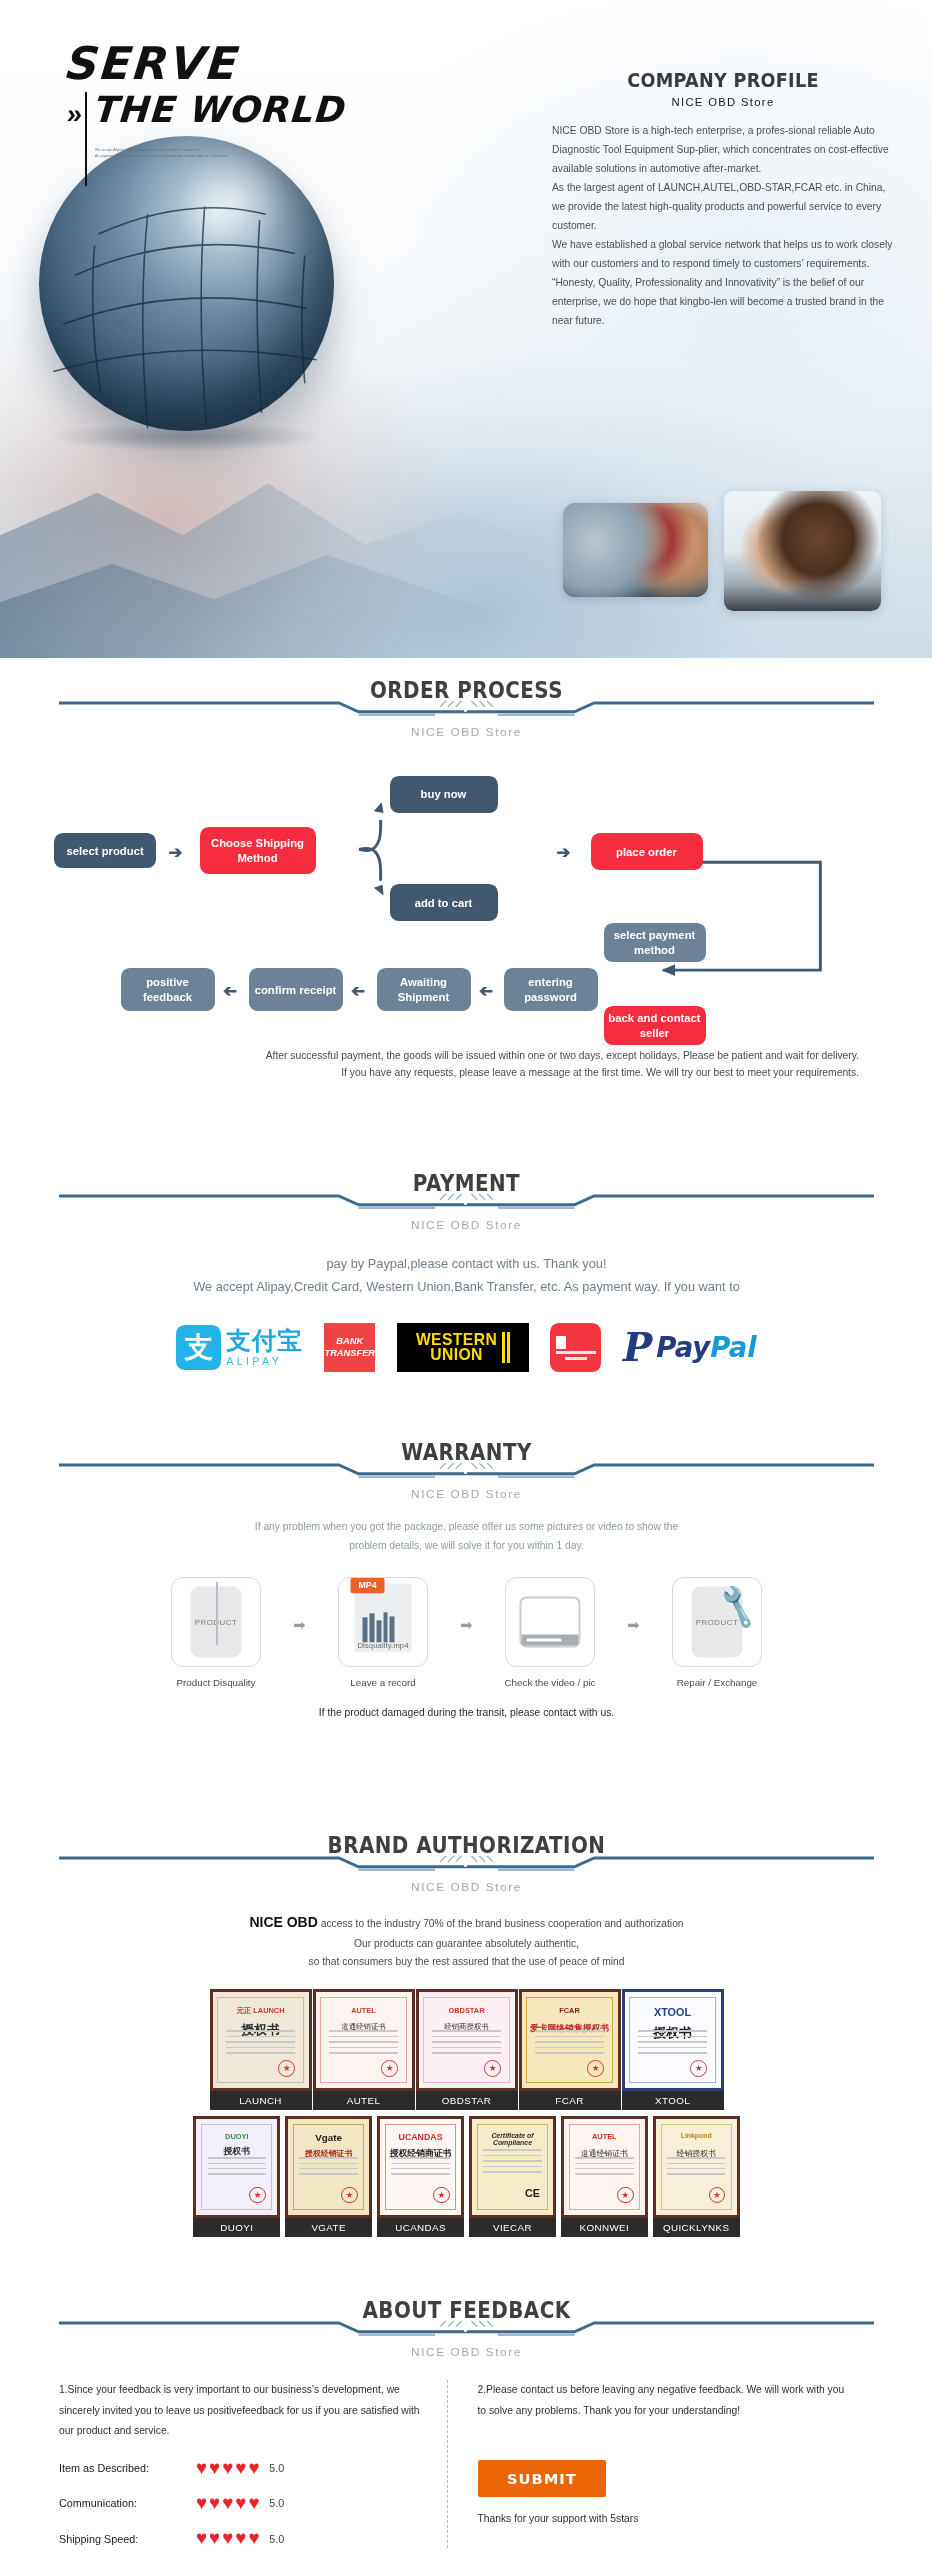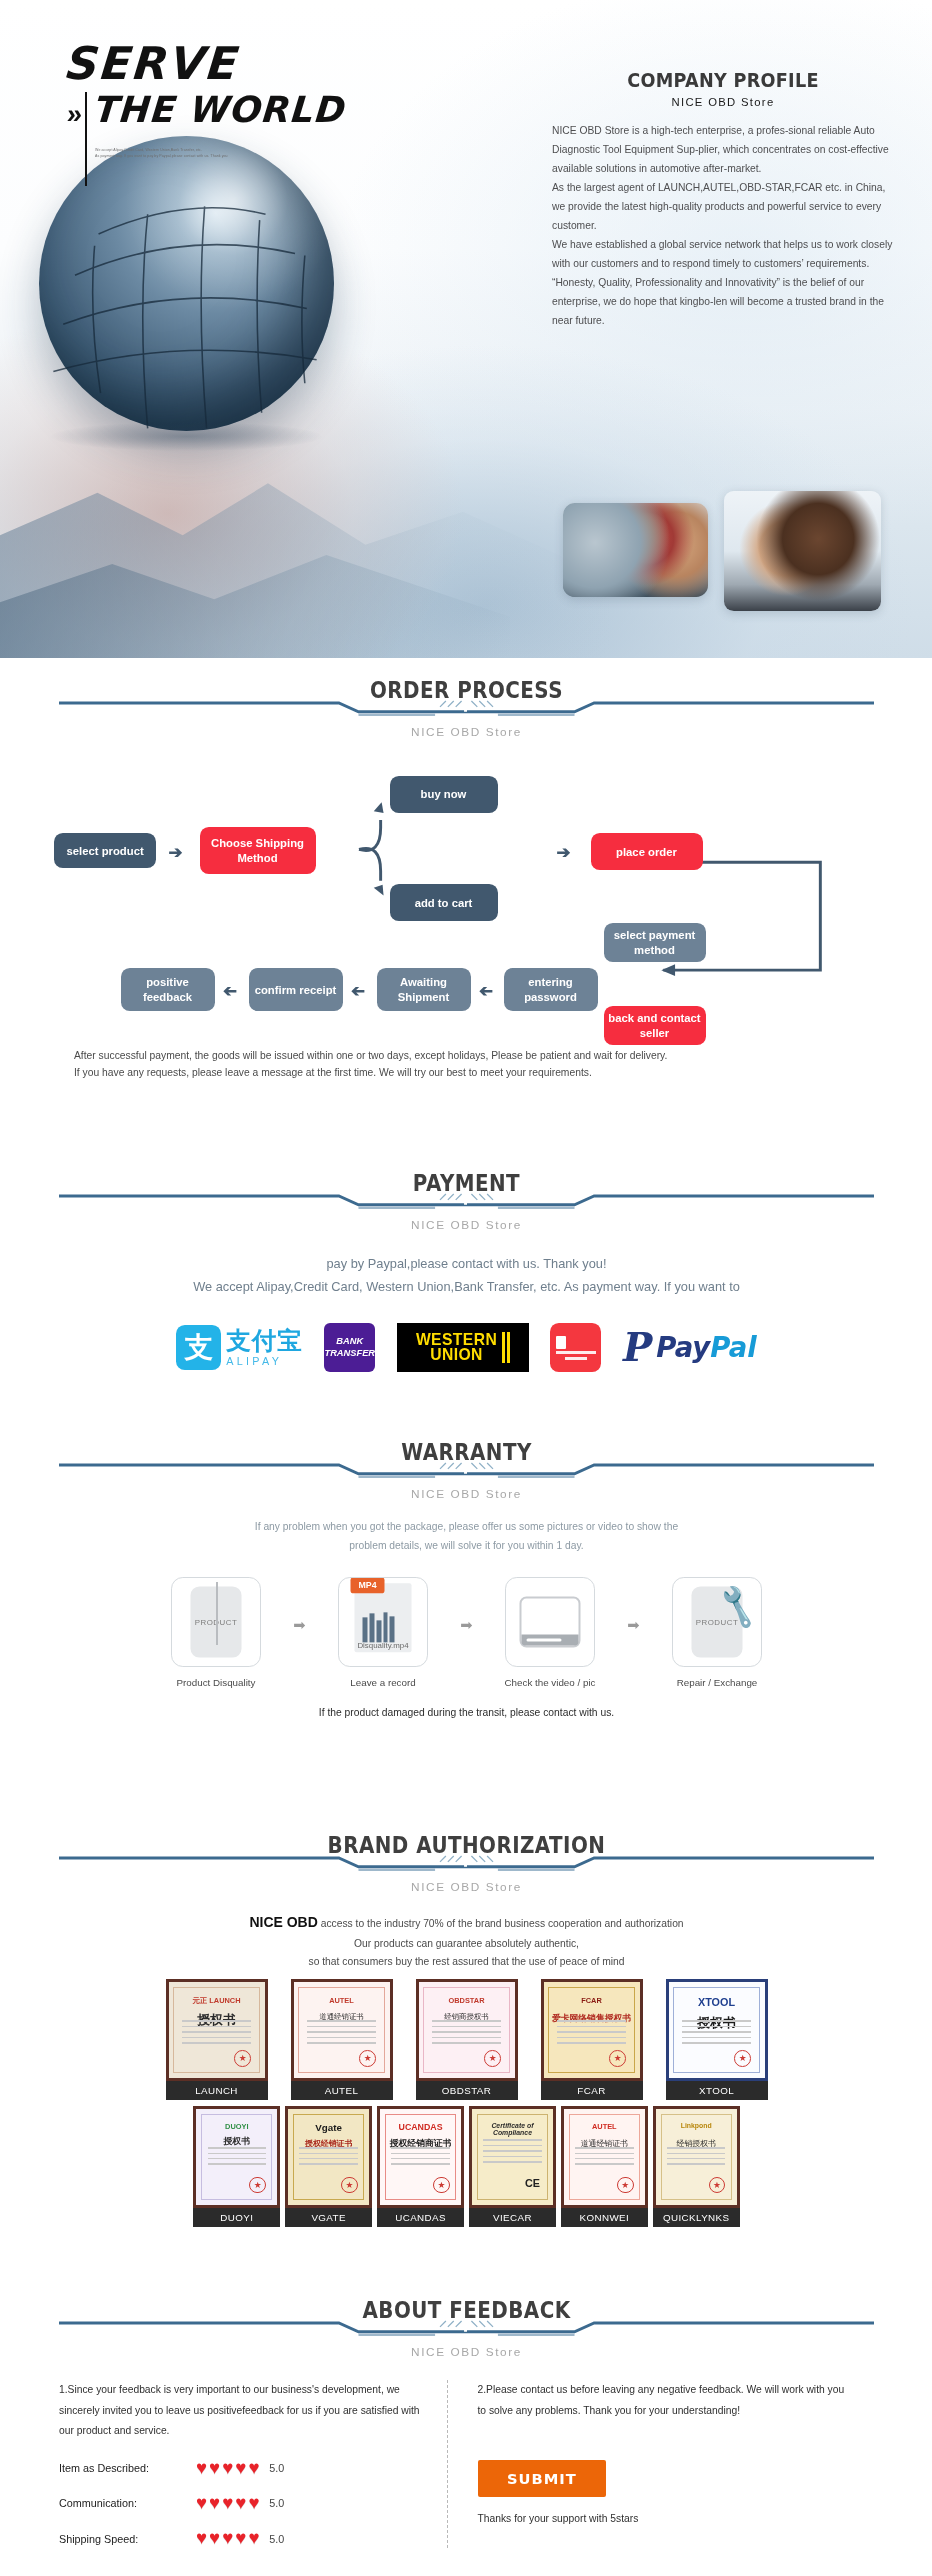--- a/index.html
+++ b/index.html
@@ -158,21 +158,21 @@
   .node {
     position: absolute; display: flex; align-items: center; justify-content: center;
     text-align: center; color: #fff; font-weight: 700; font-size: 11.3px;
     border-radius: 8.8px; line-height: 1.25; padding: 3.9px;
   }
   .n-dark  { background: #41586e; }
   .n-red   { background: #f62d3f; }
   .n-steel { background: #6d8296; }
   .arr { position: absolute; color: #41586e; font-size: 16.7px; font-weight: 700; line-height: 1; }
   .flow-note {
-    width: 785px; margin: 15.7px auto 0; text-align: left;
+    width: 785px; margin: 15.7px auto 0; text-align: right;
     font-size: 10.3px; color: #4a4a4a; line-height: 1.7;
   }
 
   
   .pay-sec { position: absolute; left: 0; top: 1170px; width: 933px; }
   .pay-text {
     width: 746px; margin: 21.6px auto 0; text-align: center;
     font-size: 12.8px; color: #6f7f8d; line-height: 1.75;
   }
   .pay-logos {
@@ -183,21 +183,21 @@
   .lg-alipay { gap: 4.9px; }
   .ali-mark {
     width: 45px; height: 45px; border-radius: 8.8px; background: #23b3e8;
     color: #fff; font-size: 28.5px; font-weight: 700; display: flex;
     align-items: center; justify-content: center; font-family: "DejaVu Sans", sans-serif;
   }
   .ali-txt { line-height: 1; }
   .ali-cn { font-size: 24.5px; color: #1fa7e0; font-weight: 700; letter-spacing: 1px; }
   .ali-en { font-size: 10.8px; color: #44b9e8; letter-spacing: 3.3px; margin-top: 2px; }
   .lg-bank {
-    width: 51px; height: 49px; background: #4c1d95; border-radius: 6px;
+    width: 51px; height: 49px; background: #ef4444; border-radius: 0;
     color: #fff; font-style: italic; font-weight: 700; font-size: 9.3px;
     flex-direction: column; line-height: 1.25; text-align: center;
   }
   .lg-wu {
     width: 132px; height: 49px; background: #000; display: flex;
     align-items: center; justify-content: center; gap: 4.9px;
   }
   .wu-txt { color: #ffdd00; font-weight: 700; font-size: 15.7px; line-height: .95; text-align: center; letter-spacing: 0.4px; }
   .wu-bars { display: flex; gap: 2px; }
   .wu-bars i { display: block; width: 2.9px; height: 31px; background: #ffdd00; }
@@ -259,21 +259,21 @@
   .wrench {
     position: absolute; right: 9.8px; top: 7.9px; width: 35px; height: 55px;
     color: #f1592a; font-size: 33px; transform: rotate(18deg);
   }
   .war-foot { margin-top: 15.7px; text-align: center; font-size: 10.3px; color: #2c2c2c; line-height: 1.85; }
 
   
   .brand-sec { position: absolute; left: 0; top: 1832px; width: 933px; }
   .brand-text { width: 726px; margin: 17.7px auto 0; text-align: center; font-size: 10.3px; color: #4b4b4b; line-height: 1.7; }
   .brand-text b { color: #111; font-size: 14px; }
-  .cert-row { display: flex; justify-content: center; gap: 23px; margin-top: 9px; }
+  .cert-row { display: flex; justify-content: center; gap: 1px; margin-top: 19px; }
   .cert-row.r2 { gap: 4.9px; margin-top: 5.9px; }
   .cert-cell { width: 102px; }
   .cert-cell.sm { width: 87px; }
   .cert-img {
     width: 100%; height: 102px; border: 3.9px solid #5c2f25; background: #fff;
     position: relative; overflow: hidden;
   }
   .cert-cell.sm .cert-img { height: 102px; }
   .cert-name {
     background: #2b2b2b; color: #fff; text-align: center;

